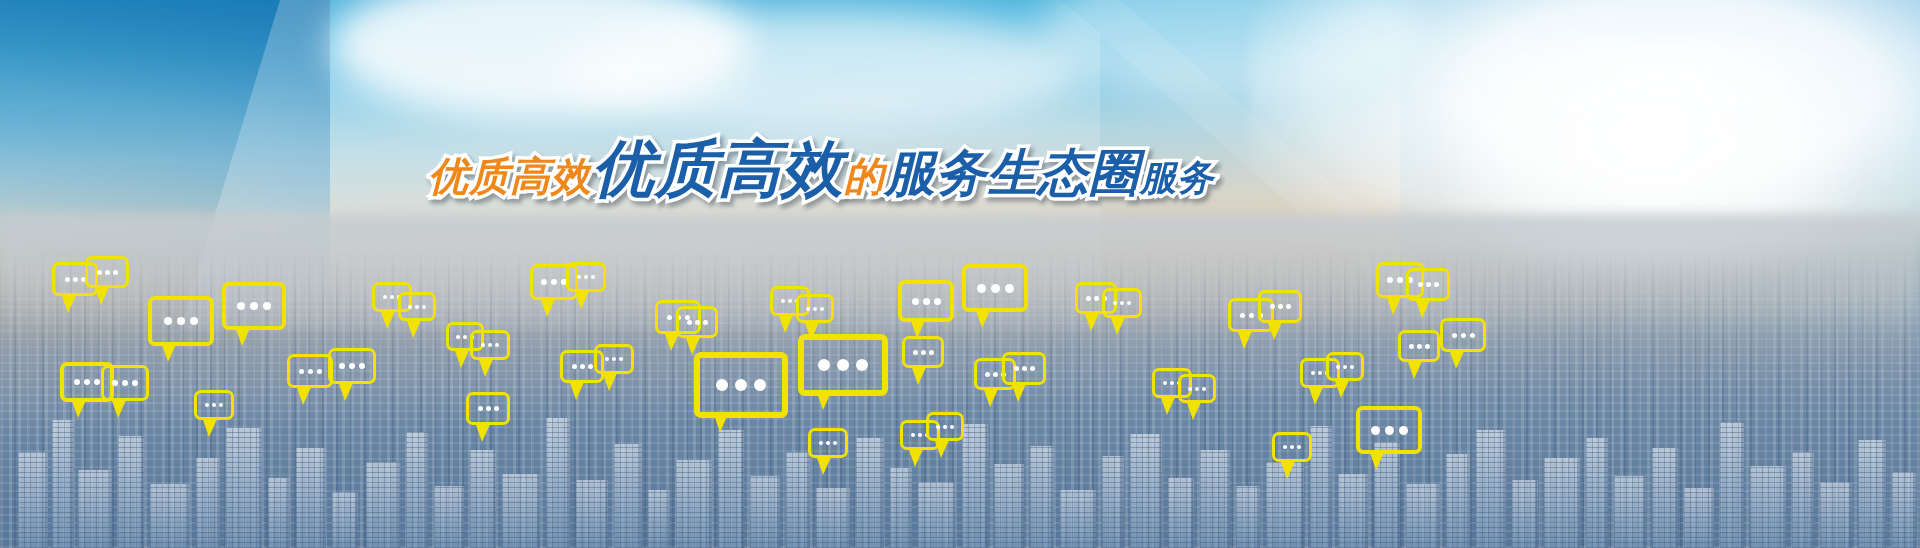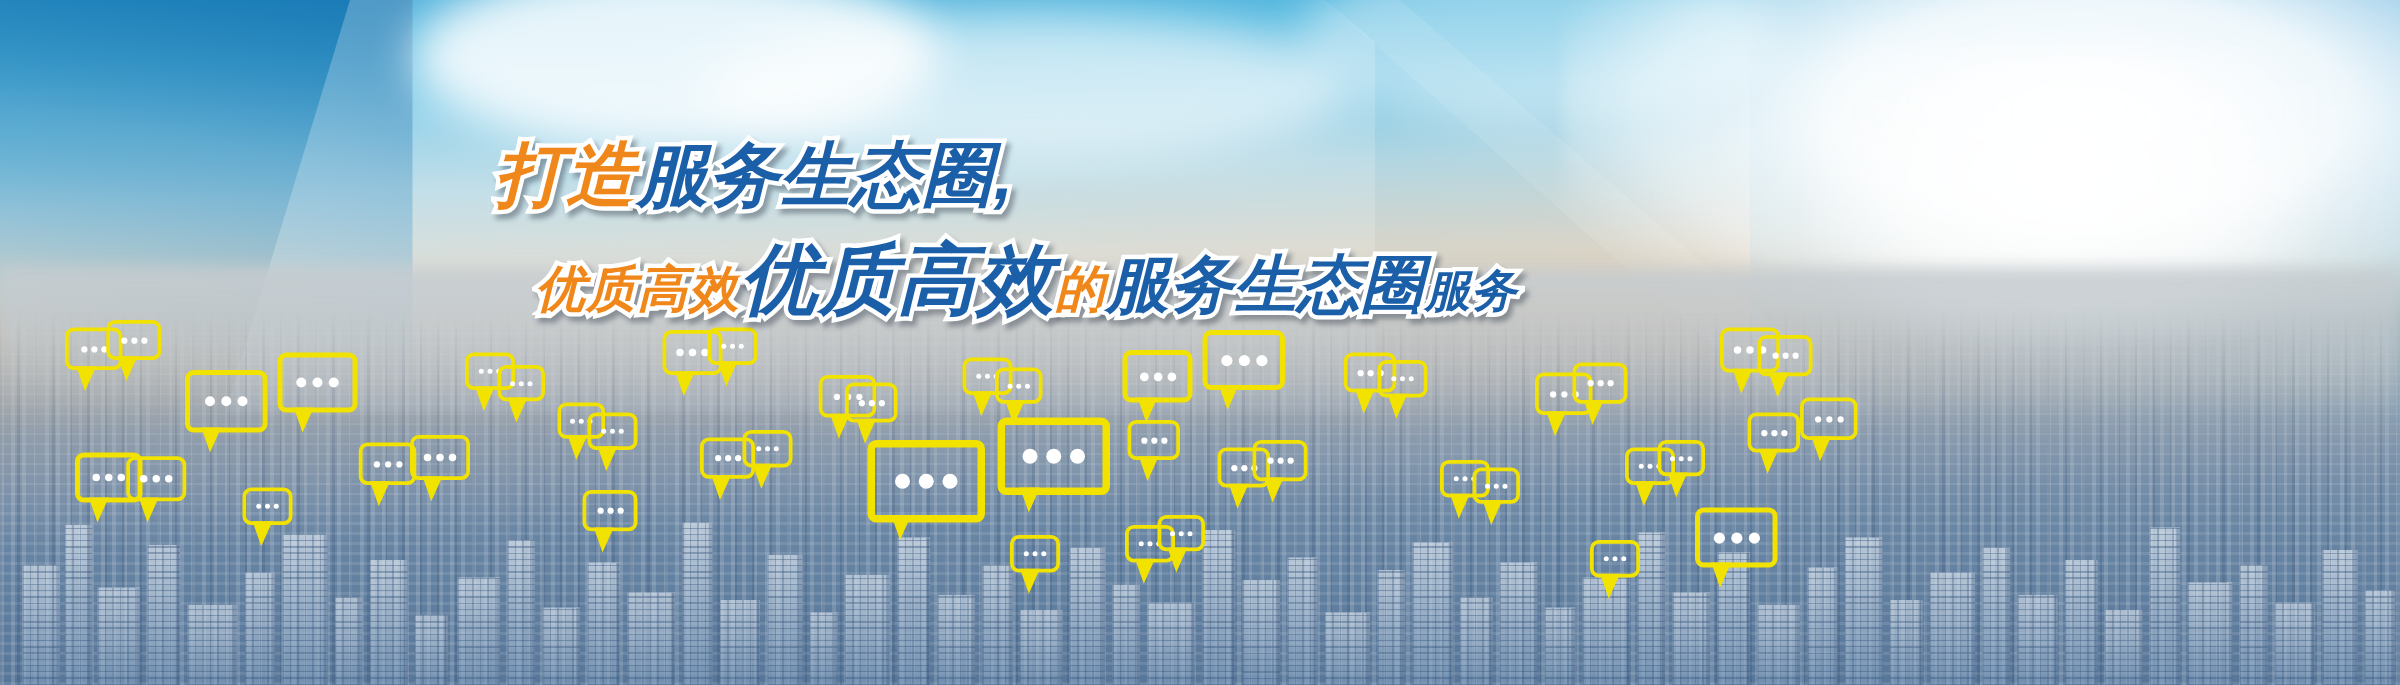--- a/index.html
+++ b/index.html
@@ -546,17 +546,16 @@
       <div class="bub" style="left: 808px; top: 428px; width: 34px; height: 24px;">
         <div class="bx" style="--g: 3px; border-width: 3px;">
           <span class="dot" style="--d: 4px;"></span>
           <span class="dot" style="--d: 4px;"></span>
           <span class="dot" style="--d: 4px;"></span>
         </div>
       </div>
     </div>
 
   <div class="headline">
-    <div class="line1" id="line1"><span class="tk orange">打造</span><span class="tk blue">服务生态圈,</span></div>
     <div class="line2" id="line2"><span class="tk orange sm">优质高效</span><span class="tk blue big">优质高效</span><span class="tk orange sm">的</span><span class="tk blue">服务生态圈</span><span class="tk blue xsm">服务</span></div>
   </div>
 
 </div>
 
 </body></html>

